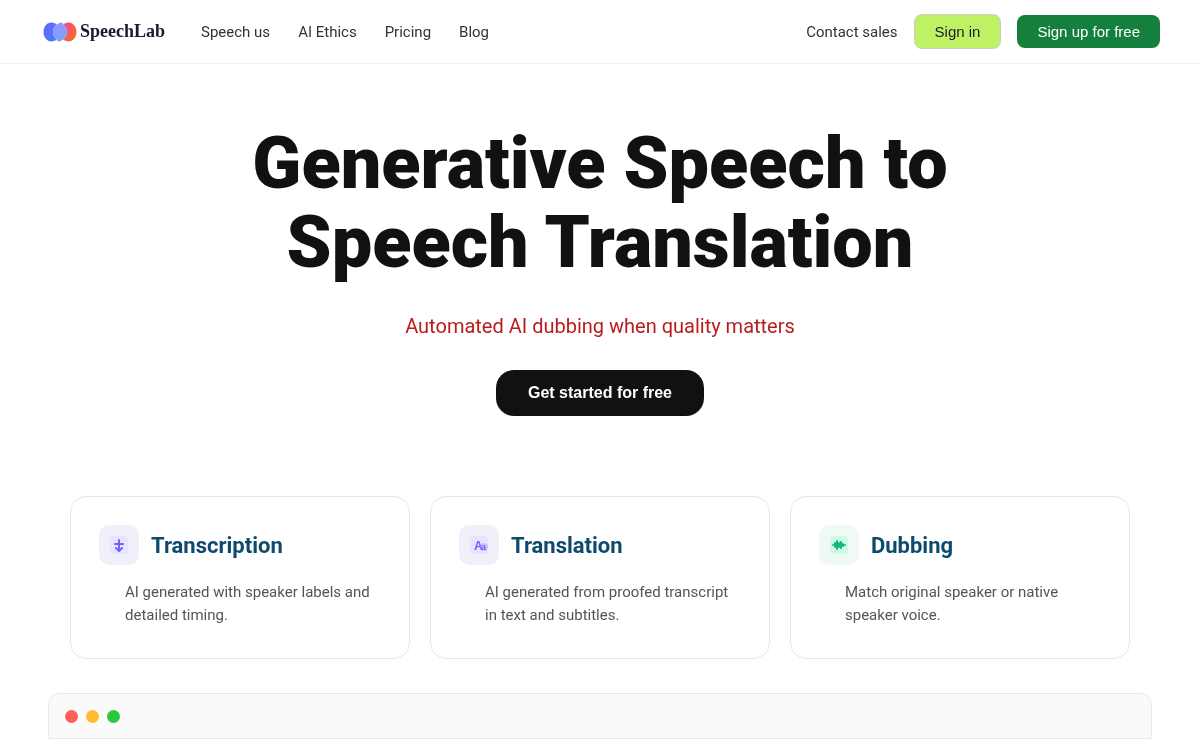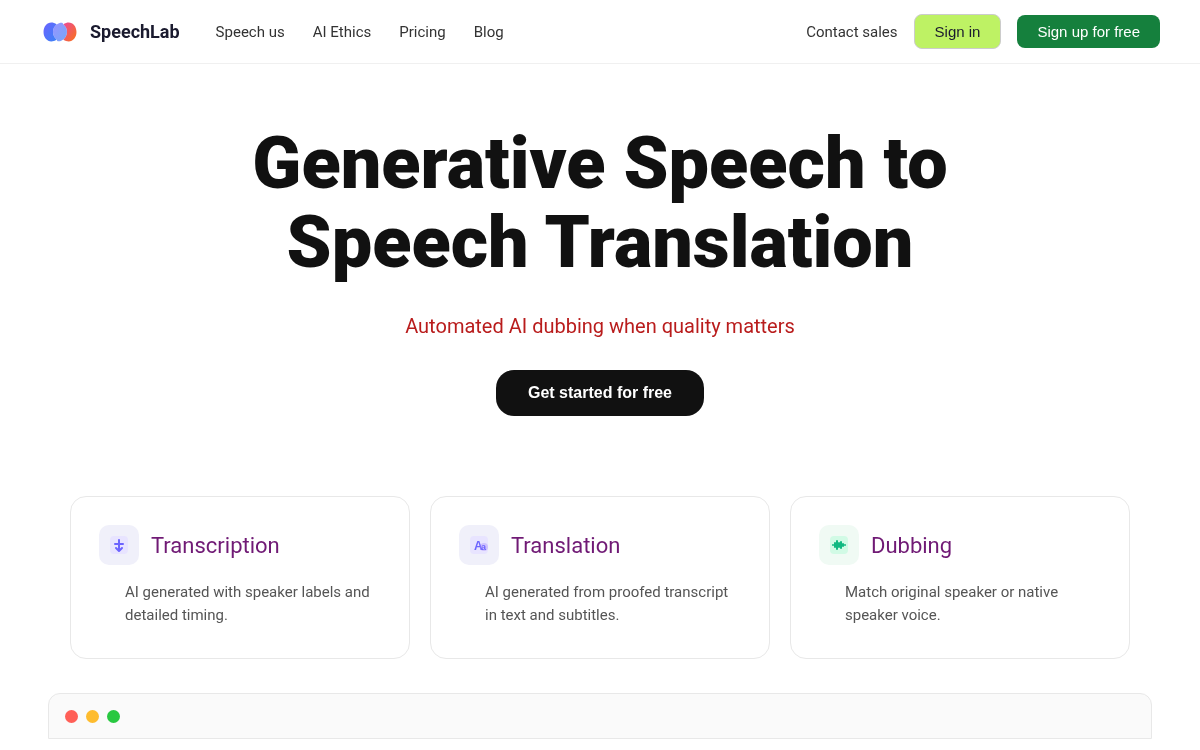--- a/index.html
+++ b/index.html
@@ -28,22 +28,22 @@
 
     .nav-left {
       display: flex;
       align-items: center;
       gap: 36px;
     }
 
     .logo-wrap {
       display: flex;
       align-items: center;
-      gap: 10px;
-      cursor: pointer;
+      cursor: pointer;
+      font-family: Liberation Serif, serif;
     }
 
     .logo-icon {
       width: 40px;
       height: 28px;
     }
 
     .logo-text {
       font-size: 18px;
       font-weight: 700;
@@ -169,22 +169,22 @@
     .feature-icon.translation {
       background: #f0f0fa;
     }
 
     .feature-icon.dubbing {
       background: #f0faf4;
     }
 
     .feature-title {
       font-size: 22px;
-      font-weight: 400;
-      color: #701a75;
+      font-weight: 700;
+      color: #0c4a6e;
     }
 
     .feature-desc {
       font-size: 15px;
       color: #555;
       line-height: 1.5;
       margin-left: 26px;
     }
 
     

